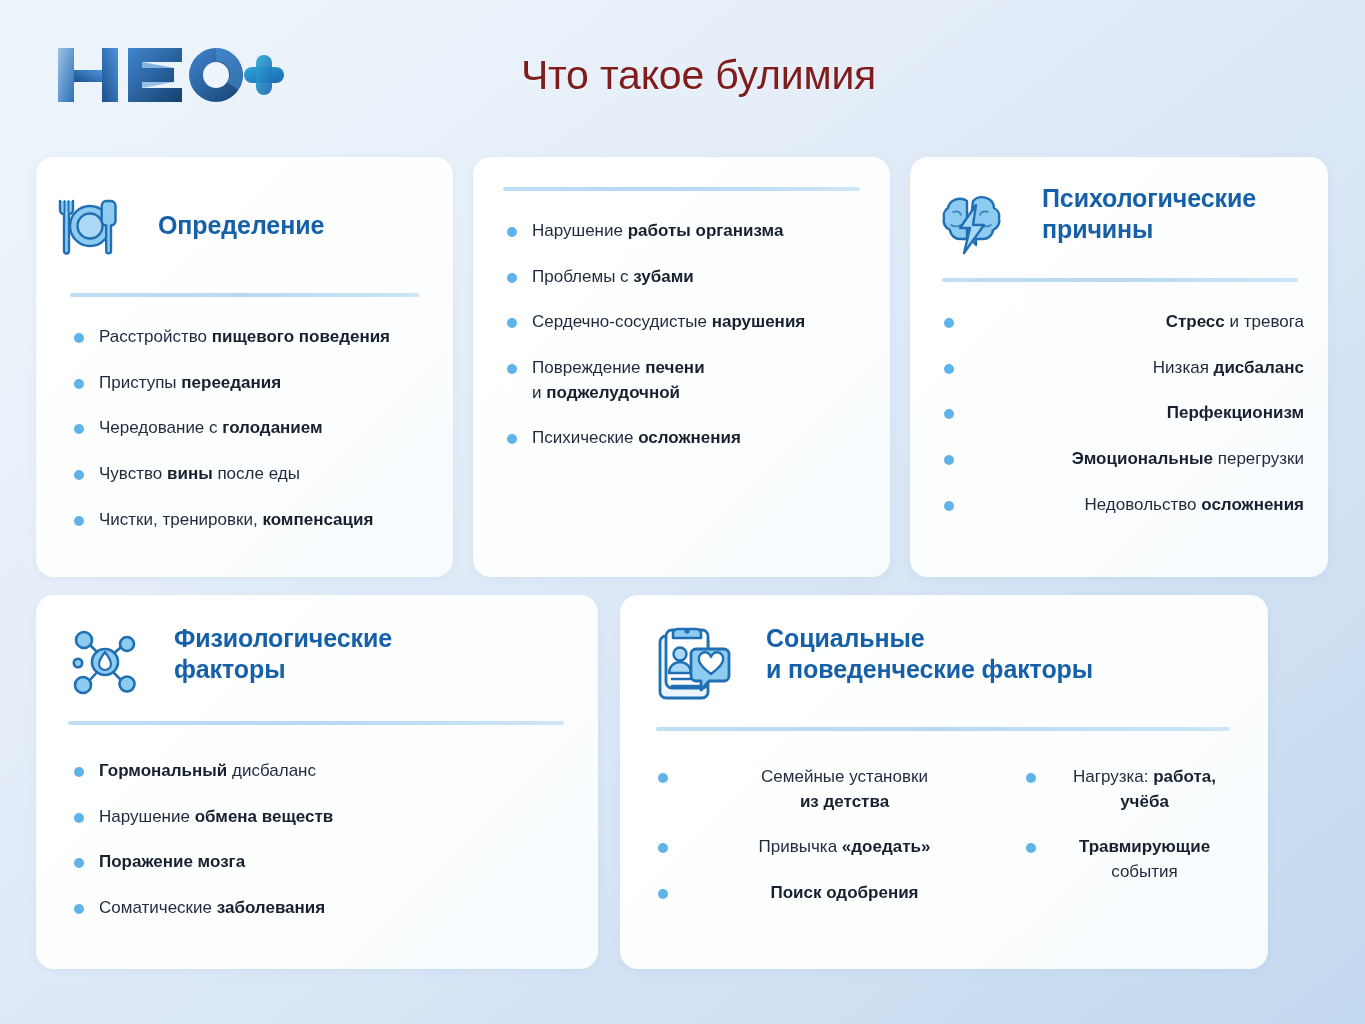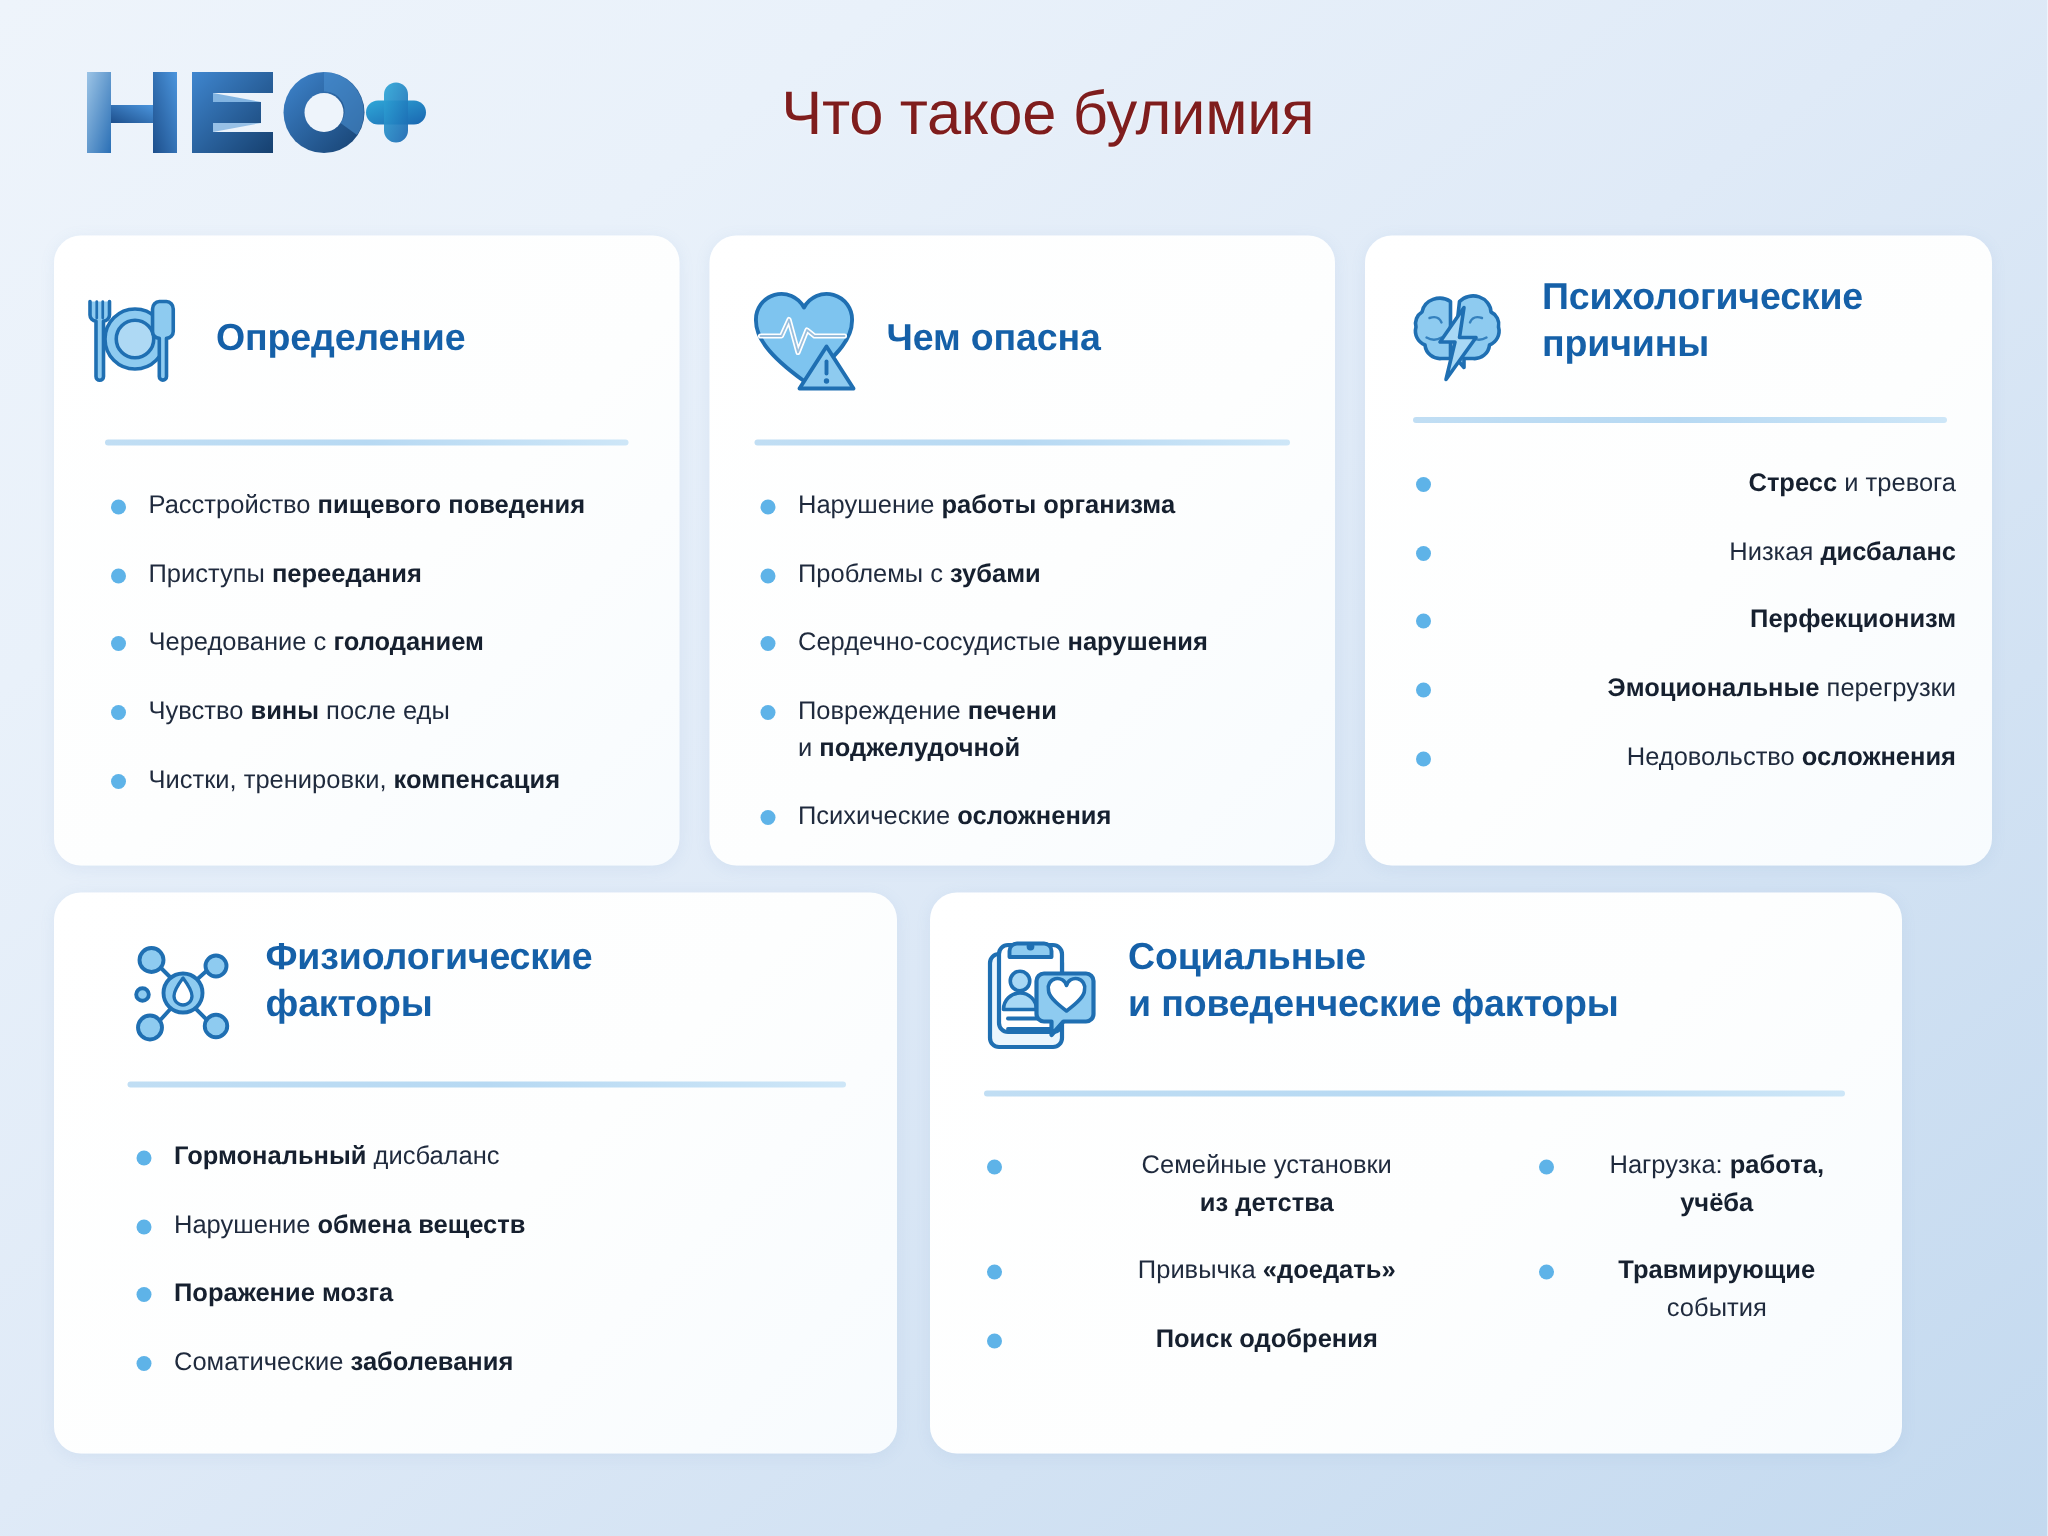--- a/index.html
+++ b/index.html
@@ -54,21 +54,21 @@
   .card {
     position: absolute;
     background: linear-gradient(135deg, #ffffff 0%, #fdfefe 55%, #f7fbfe 100%);
     border-radius: 18px;
     box-shadow: 0 2px 10px rgba(110,150,195,0.10);
   }
 
   .card-head {
     display: flex;
     align-items: center;
-    gap: 18px;
+    gap: 32px;
   }
 
   .card-icon {
     flex: 0 0 auto;
     width: 74px;
     height: 74px;
     display: flex;
     align-items: center;
     justify-content: center;
   }
@@ -133,21 +133,21 @@
   #card-psych {
     left: 910px; top: 157px;  width: 418px; height: 420px;
   }
   #card-psych .card-head { padding: 26px 0 0 26px; align-items: flex-start; }
   #card-psych .card-icon { margin-top: 4px; }
   #card-psych .divider { margin: 17px 30px 0 32px; }
   #card-psych .bullets { margin: 28px 24px 0 32px; }
   #card-psych .bullets li { margin-bottom: 21px; text-align: right; }
 
   #card-physio {
-    left: 36px;  top: 595px;  width: 562px; height: 374px; padding-left: 17px;
+    left: 36px;  top: 595px;  width: 562px; height: 374px;
   }
   #card-physio .card-head { padding: 28px 0 0 32px; align-items: flex-start; }
   #card-physio .card-icon { margin-top: 2px; }
   #card-physio .divider { margin: 22px 34px 0 32px; }
   #card-physio .bullets { margin: 34px 34px 0 36px; }
   #card-physio .bullets li { margin-bottom: 21px; }
 
   #card-social {
     left: 620px; top: 595px;  width: 648px; height: 374px;
   }
@@ -236,33 +236,20 @@
   <ul class="bullets">
       <li>Расстройство <b>пищевого поведения</b></li>
       <li>Приступы <b>переедания</b></li>
       <li>Чередование с <b>голоданием</b></li>
       <li>Чувство <b>вины</b> после еды</li>
       <li>Чистки, тренировки, <b>компенсация</b></li>
     </ul>
 </div>
 
 <div class="card" id="card-danger">
-  <div class="card-head">
-    <span class="card-icon">
-      <svg viewBox="0 0 74 74" width="74" height="74">
-        <path d="M37 65 C12 47 5 35 5 25 A17 17 0 0 1 37 16 A17 17 0 0 1 69 25 C69 35 62 47 37 65 Z" fill="#7ec4ef" stroke="#1f6fb2" stroke-width="2.6" stroke-linejoin="round"></path>
-        <polyline points="8,35 22,35 27,24 33,46 39,31 44,35 64,35" fill="none" stroke="#ffffff" stroke-width="3.4" stroke-linejoin="round" stroke-linecap="round"></polyline>
-        <polyline points="8,35 22,35 27,24 33,46 39,31 44,35 64,35" fill="none" stroke="#1f6fb2" stroke-width="1.2" stroke-linejoin="round" stroke-linecap="round" opacity="0.45"></polyline>
-        <path d="M52 42 L70 70 H34 Z" fill="#8ecbf0" stroke="#1f6fb2" stroke-width="2.6" stroke-linejoin="round"></path>
-        <line x1="52" y1="52" x2="52" y2="60" stroke="#1f6fb2" stroke-width="2.6" stroke-linecap="round"></line>
-        <circle cx="52" cy="65" r="1.8" fill="#1f6fb2"></circle>
-      </svg>
-    </span>
-    <div class="card-title">Чем опасна</div>
-  </div>
   <div class="divider"></div>
   <ul class="bullets">
       <li>Нарушение <b>работы организма</b></li>
       <li>Проблемы с <b>зубами</b></li>
       <li>Сердечно-сосудистые <b>нарушения</b></li>
       <li>Повреждение <b>печени</b><br>и <b>поджелудочной</b></li>
       <li>Психические <b>осложнения</b></li>
     </ul>
 </div>
 

